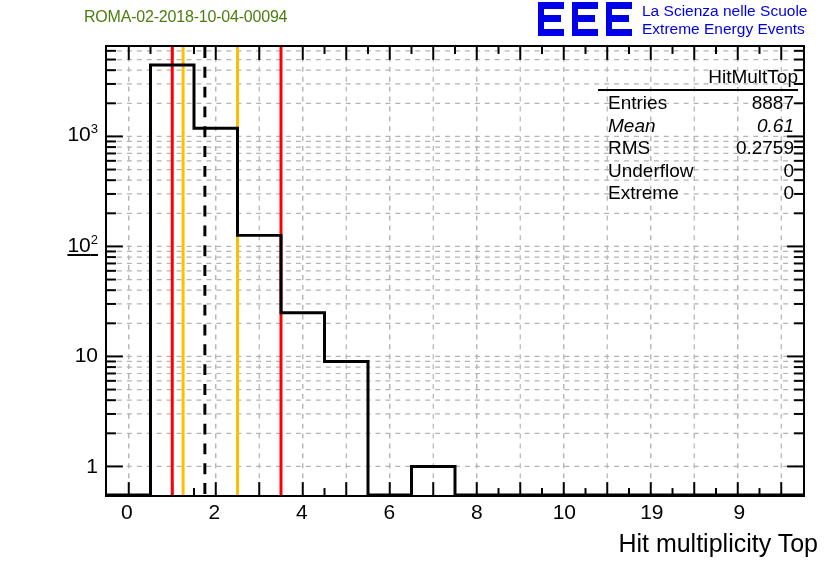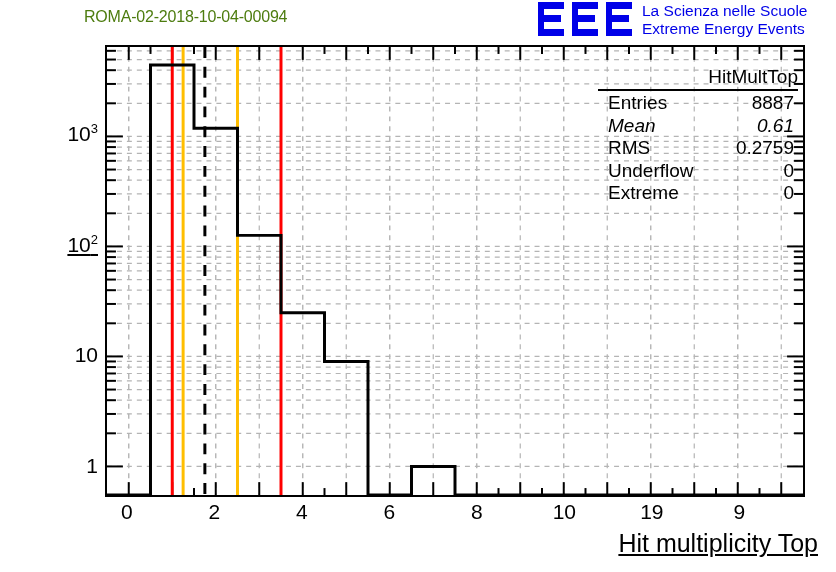--- a/index.html
+++ b/index.html
@@ -50,21 +50,20 @@
   .ylab sup{font-size:13px;vertical-align:super;}
   #ylabels{position:absolute;left:38px;top:45px;width:60px;height:452px;}
   #xlabels{position:absolute;left:105px;top:500px;width:700px;height:30px;}
   .xlab{
     position:absolute;top:0;width:40px;margin-left:-20px;text-align:center;
     font-size:21px;color:#000;
   }
   #xtitle{
     position:absolute;right:18px;top:529px;font-size:25px;color:#000;
     white-space:nowrap;
-    text-decoration:underline;
   }
 
   
   #stats-box{
     position:absolute;left:598px;top:66px;width:200px;height:141px;
     background:transparent;font-size:19px;color:#000;
   }
   #stats-title{
     position:absolute;left:0;top:0;width:100%;text-align:right;
     font-size:19px;border-bottom:2px solid #000;padding-bottom:1px;

